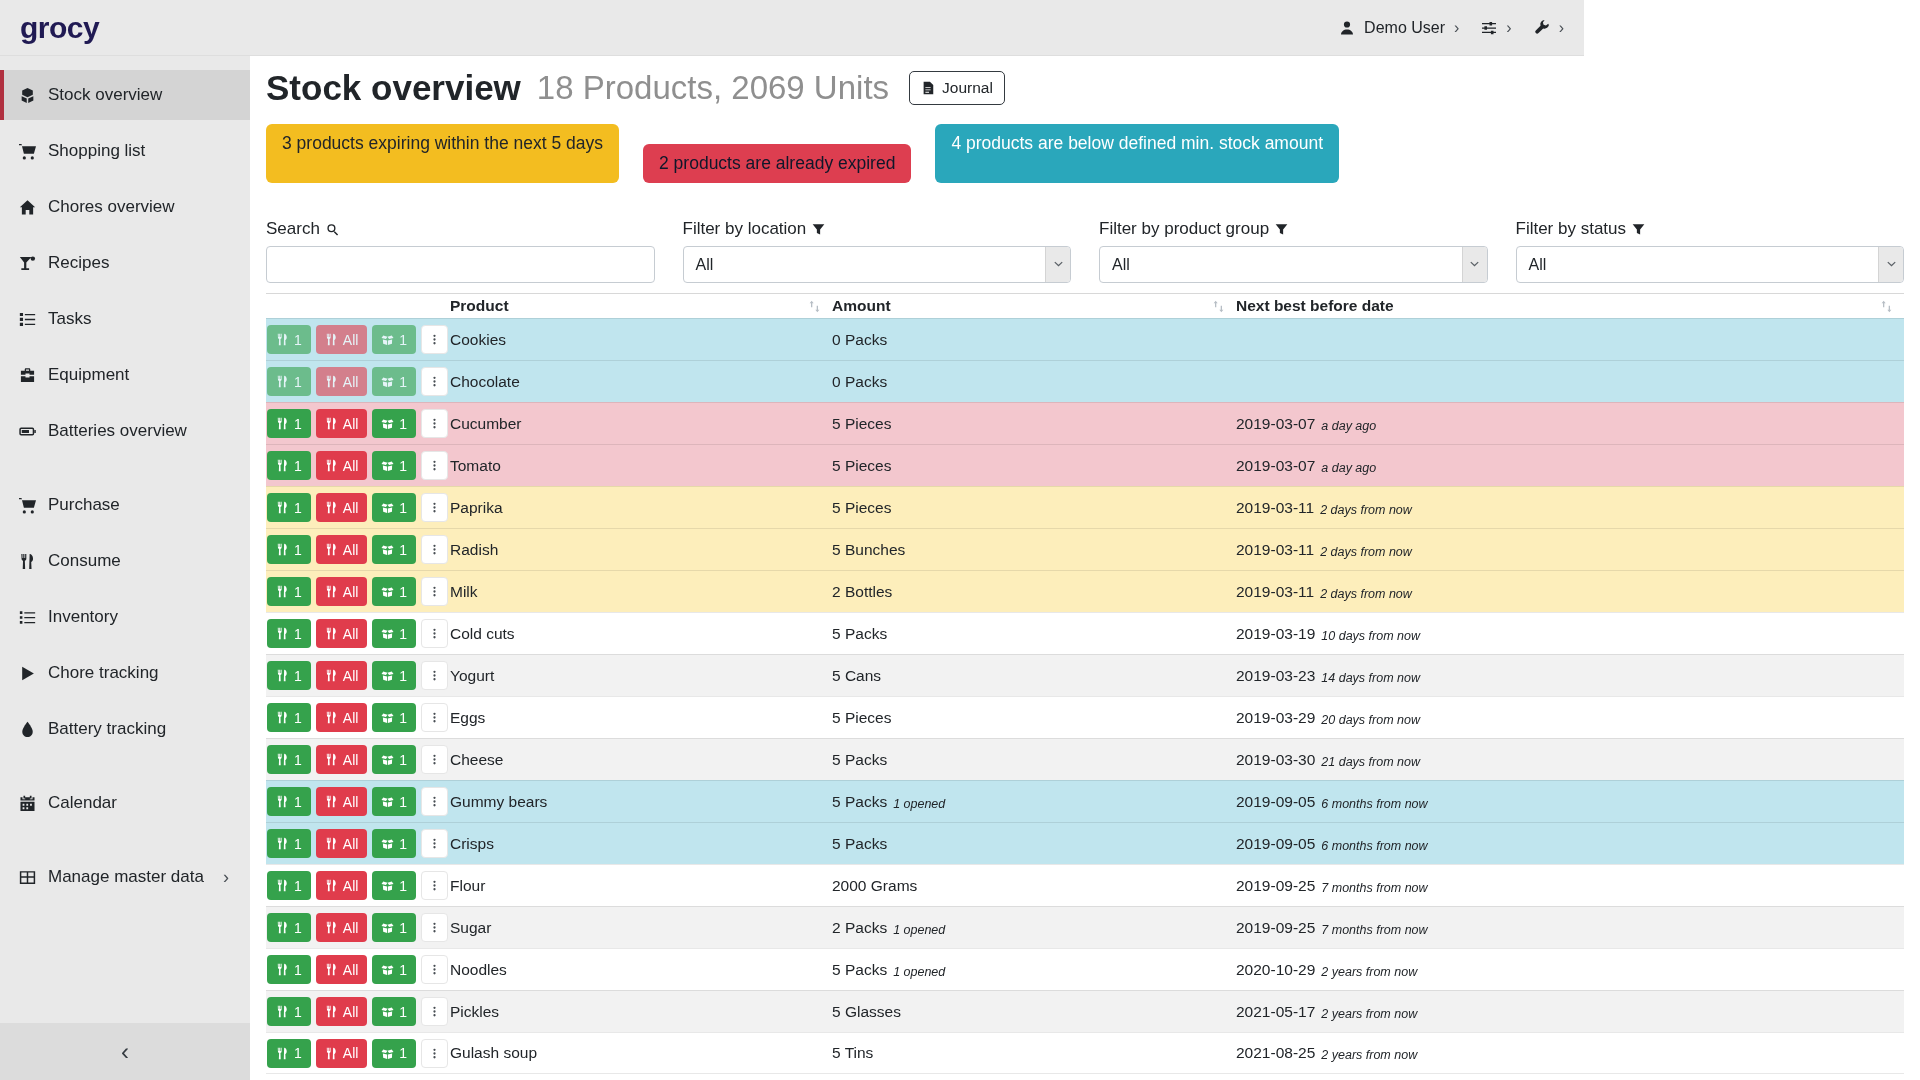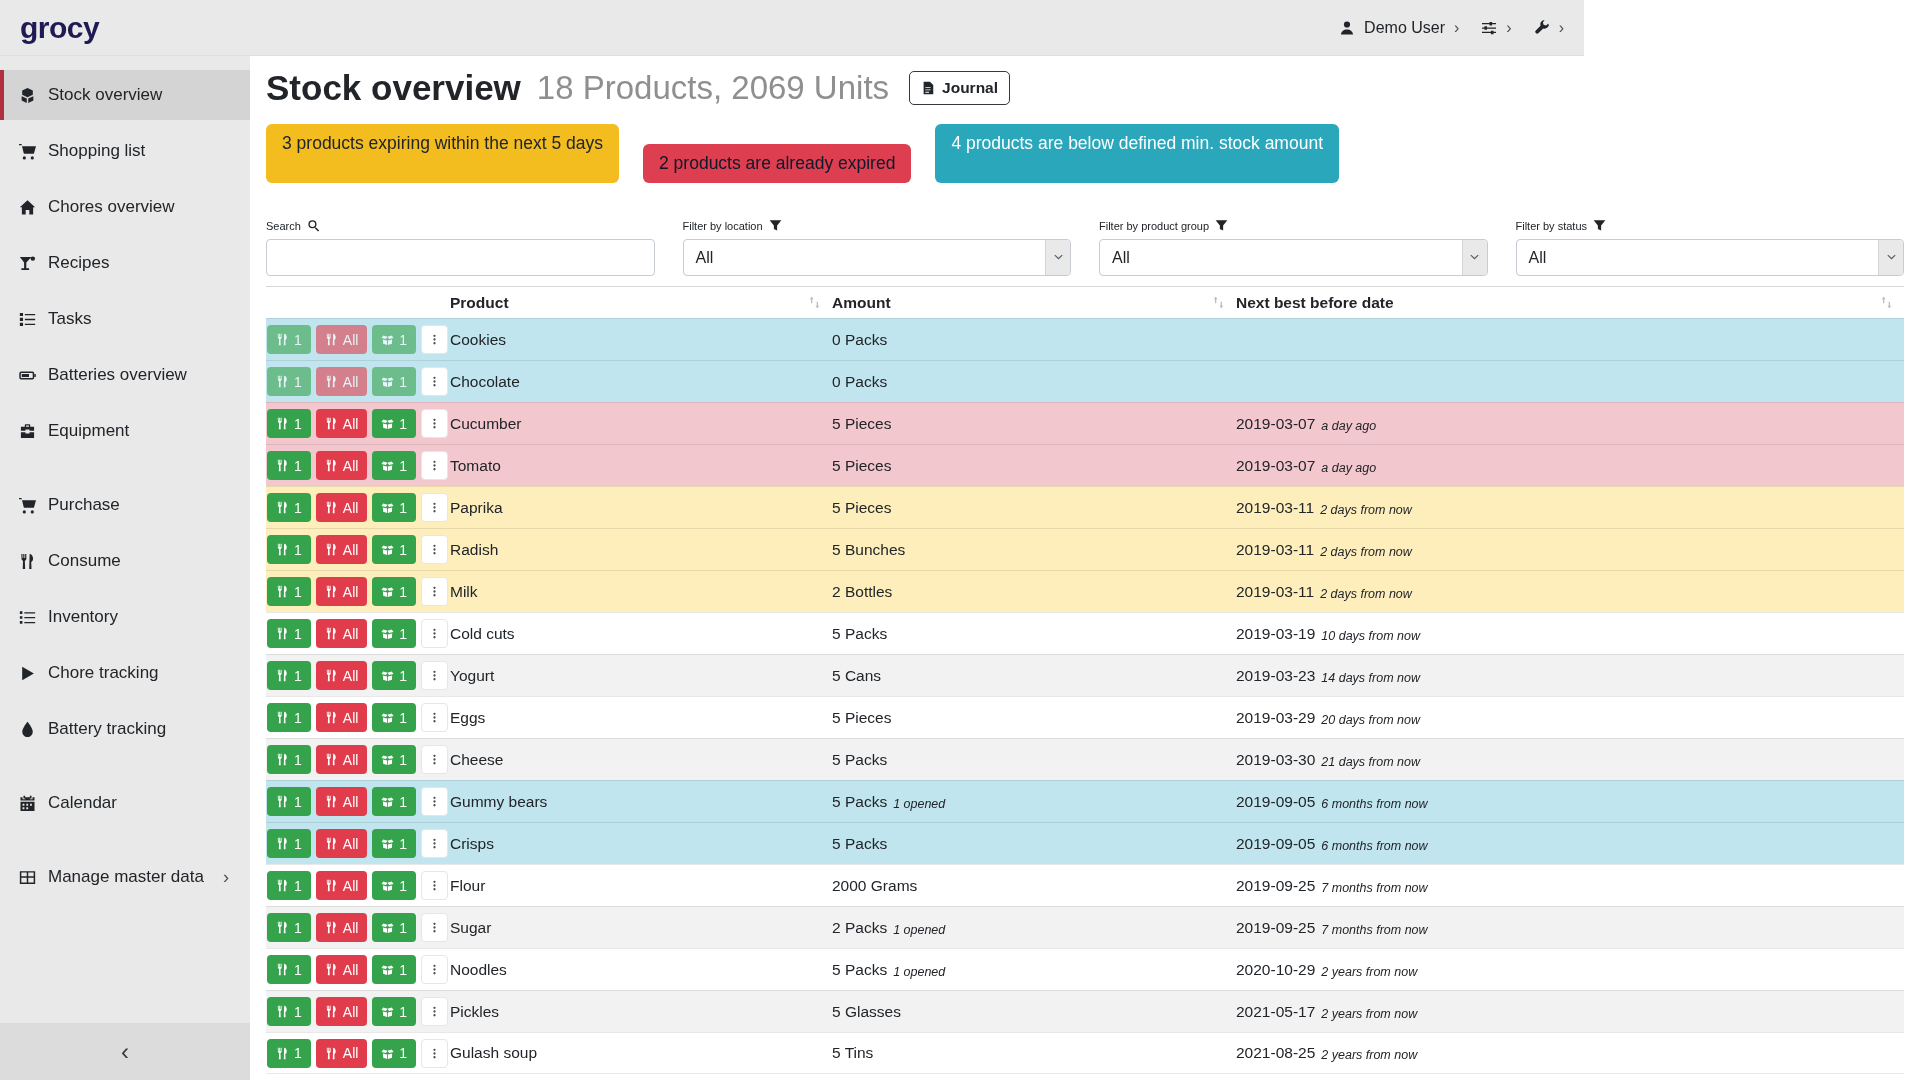--- a/index.html
+++ b/index.html
@@ -28,44 +28,44 @@
   .collapse-strip { position:fixed; left:0; bottom:0; width:250px; height:57px; background:var(--chrome-strip);
     display:flex; align-items:center; justify-content:center; font-size:24px; color:#343a40; cursor:pointer; }
 
   
   .main { position:fixed; left:250px; top:56px; width:1670px; height:1024px; background:#fff;
     padding:10px 16px 0 16px; overflow:hidden; }
   .page-head { display:flex; align-items:center; gap:16px; margin-top:2px; }
   .page-title { font-size:35px; font-weight:600; color:#212529; }
   .page-subtitle { font-size:33px; color:#8f8f8f; }
   .journal-btn { display:flex; align-items:center; gap:7px; border:1px solid #343a40; border-radius:5px;
-    padding:7px 11px; font-size:15.5px; color:#212529; background:#fff; cursor:pointer; margin-left:4px;font-weight:bold; }
+    padding:7px 11px; font-size:15.5px; color:#212529; background:#fff; cursor:pointer; margin-left:4px; }
   .journal-btn .icon { font-size:14px; display:flex; }
 
   .alerts { display:flex; gap:24px; margin-top:16px; }
   .alert { border-radius:6px; padding:9px 16px; font-size:17.5px; }
   .alert.warning { background:var(--badge-warn); color:#212529; }
   .alert.danger  { background:var(--badge-danger); color:#0f172a;margin-top:20px; }
   .alert.info    { background:var(--badge-info); color:#fff; }
 
   
   .filters { display:grid; grid-template-columns:repeat(4,1fr); gap:28px; margin-top:36px; }
-  .flabel { display:flex; align-items:center; gap:6px; font-size:11px; margin-bottom:7px; }
+  .flabel { display:flex; align-items:center; gap:6px; font-size:17px; margin-bottom:7px; }
   .flabel .icon { font-size:13px; display:flex; }
   .control { height:37px; border:1px solid #c6ccd2; border-radius:4px; background:#fff; width:100%; }
   .search-input { padding:0 10px; font-size:16px; font-family:inherit; color:#212529; outline:none; }
   .select { display:flex; align-items:center; justify-content:space-between; padding-left:12px;
     font-size:16px; color:#212529; cursor:pointer; overflow:hidden; }
   .caret-zone { width:25px; align-self:stretch; background:#e9e9e9; border-left:1px solid #d4d4d4;
     display:flex; align-items:center; justify-content:center; color:#5a6066; border-radius:0 3px 3px 0; }
   .caret-zone .icon { font-size:11px; display:flex; }
 
   
   .stock-table { margin-top:10px; }
-  .thead { display:grid; grid-template-columns:184px 382px 404px 1fr; height:32px; align-items:center;
+  .thead { display:grid; grid-template-columns:184px 382px 404px 1fr; height:25px; align-items:center;
     border-top:1px solid #d8d8d8; font-weight:bold; font-size:15.5px; }
   .th { display:flex; align-items:center; justify-content:space-between; padding-right:11px; cursor:pointer; }
   .sort-ind { color:var(--sort); font-size:13px; display:flex; }
   .trow { display:grid; grid-template-columns:184px 382px 404px 1fr; height:42px; align-items:center;
     border-top:1px solid rgba(0,0,0,.09); font-size:15.5px; }
   .trow:last-child { border-bottom:1px solid rgba(0,0,0,.09); }
   .trow.info    { background:var(--row-info); }
   .trow.danger  { background:var(--row-danger); }
   .trow.warning { background:var(--row-warning); }
   .trow.stripe  { background:var(--row-stripe); }
@@ -160,34 +160,34 @@
         <span class="icon">
           <svg width="1em" height="1em" viewBox="0 0 16 16" fill="currentColor">
             <path d="M.8 1.8h3v3h-3zM5.5 2.8h9.7V4H5.5zM.8 6.4h3v3h-3zM5.5 7.4h9.7v1.2H5.5zM.8 11h3v3h-3zM5.5 12h9.7v1.2H5.5z"></path>
           </svg>
         </span>
         <span>Tasks</span>
       </div>
       <div class="side-item">
         <span class="icon">
           <svg width="1em" height="1em" viewBox="0 0 16 16" fill="currentColor">
+            <path d="M5.4 3.6V2.2c0-.6.5-1 1-1h3.2c.6 0 1 .4 1 1v1.4h3.6v3.8h-4.3V6H6.1v1.4H1.8V3.6zM6.6 3.6h2.8v-1.3H6.6zM1.8 8.6h4.3v1.2h3.8V8.6h4.3v5.6H1.8z"></path>
+          </svg>
+        </span>
+        <span>Equipment</span>
+      </div>
+      <div class="side-item">
+        <span class="icon">
+          <svg width="1em" height="1em" viewBox="0 0 16 16" fill="currentColor">
             <rect x="1" y="5" width="12.6" height="6" rx="1" fill="none" stroke="currentColor" stroke-width="1.4"></rect>
             <rect x="2.6" y="6.6" width="6.8" height="2.8"></rect>
             <rect x="14.4" y="6.6" width="1.4" height="2.8"></rect>
           </svg>
         </span>
         <span>Batteries overview</span>
-      </div>
-      <div class="side-item">
-        <span class="icon">
-          <svg width="1em" height="1em" viewBox="0 0 16 16" fill="currentColor">
-            <path d="M5.4 3.6V2.2c0-.6.5-1 1-1h3.2c.6 0 1 .4 1 1v1.4h3.6v3.8h-4.3V6H6.1v1.4H1.8V3.6zM6.6 3.6h2.8v-1.3H6.6zM1.8 8.6h4.3v1.2h3.8V8.6h4.3v5.6H1.8z"></path>
-          </svg>
-        </span>
-        <span>Equipment</span>
       </div>
       <div class="side-item group-start">
         <span class="icon">
           <svg width="1em" height="1em" viewBox="0 0 16 16" fill="currentColor">
             <path d="M0 1h2.4l.5 2H16l-2 7H4.6L2.6 2.2H0zM5 12.5a1.5 1.5 0 1 1 0 3 1.5 1.5 0 0 1 0-3zm7.5 0a1.5 1.5 0 1 1 0 3 1.5 1.5 0 0 1 0-3z"></path>
           </svg>
         </span>
         <span>Purchase</span>
       </div>
       <div class="side-item">

